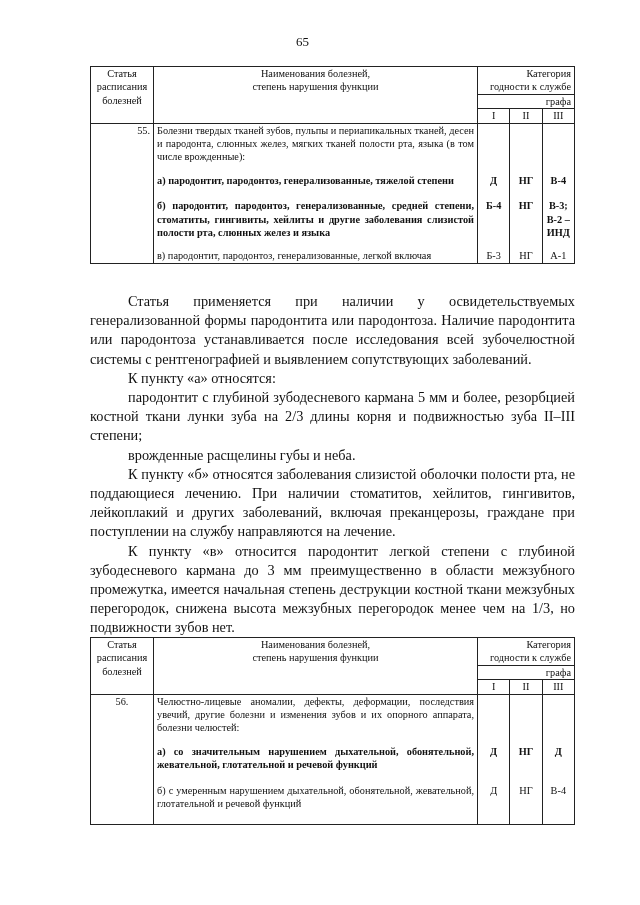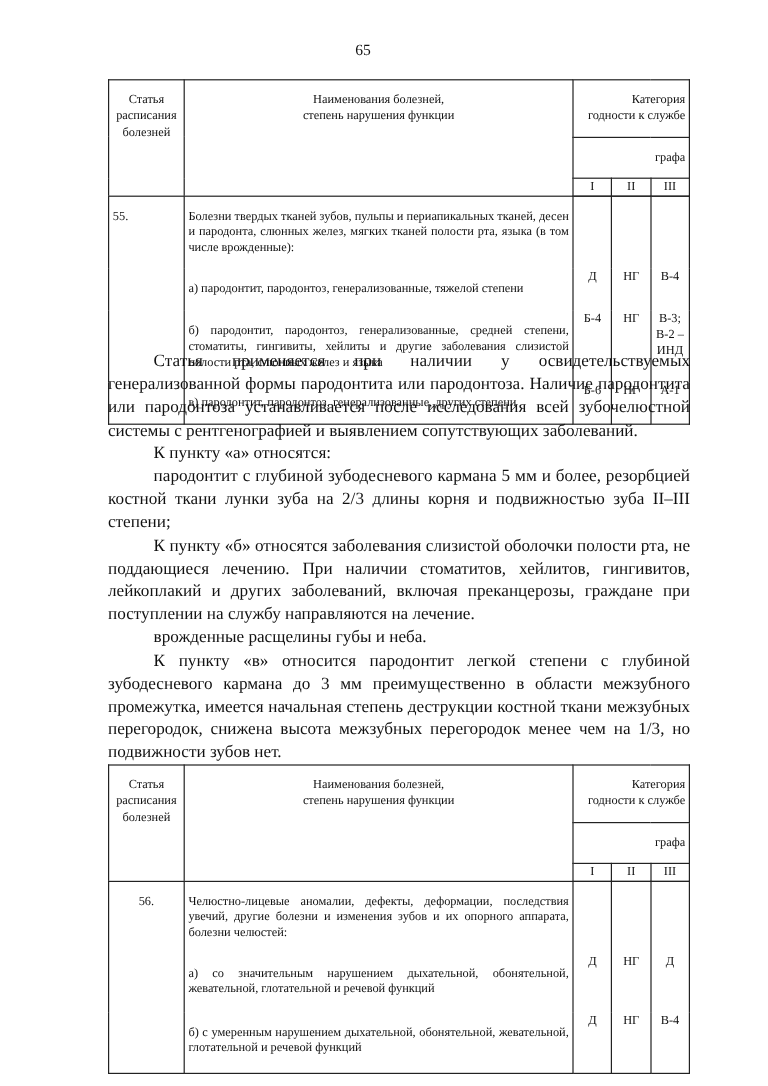--- a/index.html
+++ b/index.html
@@ -1,26 +1,26 @@
 <!DOCTYPE html>
 <html><head>
 <meta charset="utf-8">
 <style>
   html, body { margin: 0; padding: 0; background: #ffffff; }
   body { width: 640px; height: 905px; position: relative; overflow: hidden;
          font-family: "Liberation Serif", serif; color: #111; }
   .page-num { position: absolute; top: 34px; left: 0; width: 605px; text-align: center; font-size: 13px; }
   table.sched { position: absolute; left: 90px; width: 485px; border-collapse: collapse;
                 font-size: 10.3px; line-height: 13.4px; table-layout: fixed; }
-  table.sched td { border: 1px solid #222; padding: 10px 3px; vertical-align: top; }
+  table.sched td { border: 1px solid #222; padding: 0 3px; vertical-align: top; }
   table.sched .hdr { text-align: right; }
   table.sched .c-art { width: 56px; text-align: center; }
   table.sched .c-name { width: 317px; text-align: justify; }
   table.sched .c-cat { width: 26px; text-align: center; padding: 0 2px; }
-  .noline { border-top: none !important; border-bottom: none !important; }
+  .noline { border-top: none !important; border-bottom: none !important; font-weight: bold; }
   .body-text { position: absolute; left: 90px; width: 485px; font-size: 14.3px; line-height: 19.2px; text-align: justify; }
   .body-text p { margin: 0; text-indent: 38px; }
 </style>
 </head>
 <body>
 
 <div class="page-num">65</div>
 
 <table class="sched" style="top:66px;">
   <tbody>
@@ -42,53 +42,53 @@
   <tr>
         <td class="hdr" colspan="3">графа</td>
       </tr>
   <tr>
     <td class="hdr c-cat">I</td>
     <td class="hdr c-cat">II</td>
     <td class="hdr c-cat">III</td>
   </tr>
   <tr style="height:0"></tr>
   <tr>
-    <td class="c-art" rowspan="4" style="text-align:left;">55.</td>
+    <td class="c-art" rowspan="4" style="text-align:right;">55.</td>
     <td class="c-name" style="border-bottom:none;padding-bottom:10px;">Болезни твердых тканей зубов, пульпы и периапикальных тканей, десен и пародонта, слюнных желез, мягких тканей полости рта, языка (в том числе врожденные):</td>
     <td class="c-cat" style="border-bottom:none;"></td>
     <td class="c-cat" style="border-bottom:none;"></td>
     <td class="c-cat" style="border-bottom:none;"></td>
   </tr>
   <tr>
     <td class="c-name noline" style="padding-bottom:12px;">а) пародонтит, пародонтоз, генерализованные, тяжелой степени</td>
     <td class="c-cat noline">Д</td>
     <td class="c-cat noline">НГ</td>
     <td class="c-cat noline">В-4</td>
   </tr>
   <tr>
     <td class="c-name noline" style="padding-bottom:10px;">б) пародонтит, пародонтоз, генерализованные, средней степени, стоматиты, гингивиты, хейлиты и другие заболевания слизистой полости рта, слюнных желез и языка</td>
     <td class="c-cat noline">Б-4</td>
     <td class="c-cat noline">НГ</td>
     <td class="c-cat noline">В-3; В-2 – ИНД</td>
   </tr>
   <tr>
-    <td class="c-name" style="border-top:none;white-space:nowrap;">в) пародонтит, пародонтоз, генерализованные, других степени</td>
-    <td class="c-cat" style="border-top:none;">Б-6</td>
+    <td class="c-name" style="border-top:none;white-space:nowrap;">в) пародонтит, пародонтоз, генерализованные, легкой включая</td>
+    <td class="c-cat" style="border-top:none;">Б-3</td>
     <td class="c-cat" style="border-top:none;">НГ</td>
     <td class="c-cat" style="border-top:none;">А-1</td>
   </tr>
 </tbody>
   </table>
 
 <div class="body-text" style="top:292px;">
   <p>Статья применяется при наличии у освидетельствуемых генерализованной формы пародонтита или пародонтоза. Наличие пародонтита или пародонтоза устанавливается после исследования всей зубочелюстной системы с рентгенографией и выявлением сопутствующих заболеваний.</p>
   <p>К пункту «а» относятся:</p>
   <p>пародонтит с глубиной зубодесневого кармана 5 мм и более, резорбцией костной ткани лунки зуба на 2/3 длины корня и подвижностью зуба II–III степени;</p>
+  <p>врожденные расщелины губы и неба.</p>
   <p>К пункту «б» относятся заболевания слизистой оболочки полости рта, не поддающиеся лечению. При наличии стоматитов, хейлитов, гингивитов, лейкоплакий и других заболеваний, включая преканцерозы, граждане при поступлении на службу направляются на лечение.</p>
-  <p>врожденные расщелины губы и неба.</p>
   <p>К пункту «в» относится пародонтит легкой степени с глубиной зубодесневого кармана до 3 мм преимущественно в области межзубного промежутка, имеется начальная степень деструкции костной ткани межзубных перегородок, снижена высота межзубных перегородок менее чем на 1/3, но подвижности зубов нет.</p>
 </div>
 
 <table class="sched" style="top:637px;">
   <tbody>
       <tr>
     <td class="hdr c-art" rowspan="4">
       <span>Статья</span><br>
       <span>расписания</span><br>
       <span>болезней</span>

